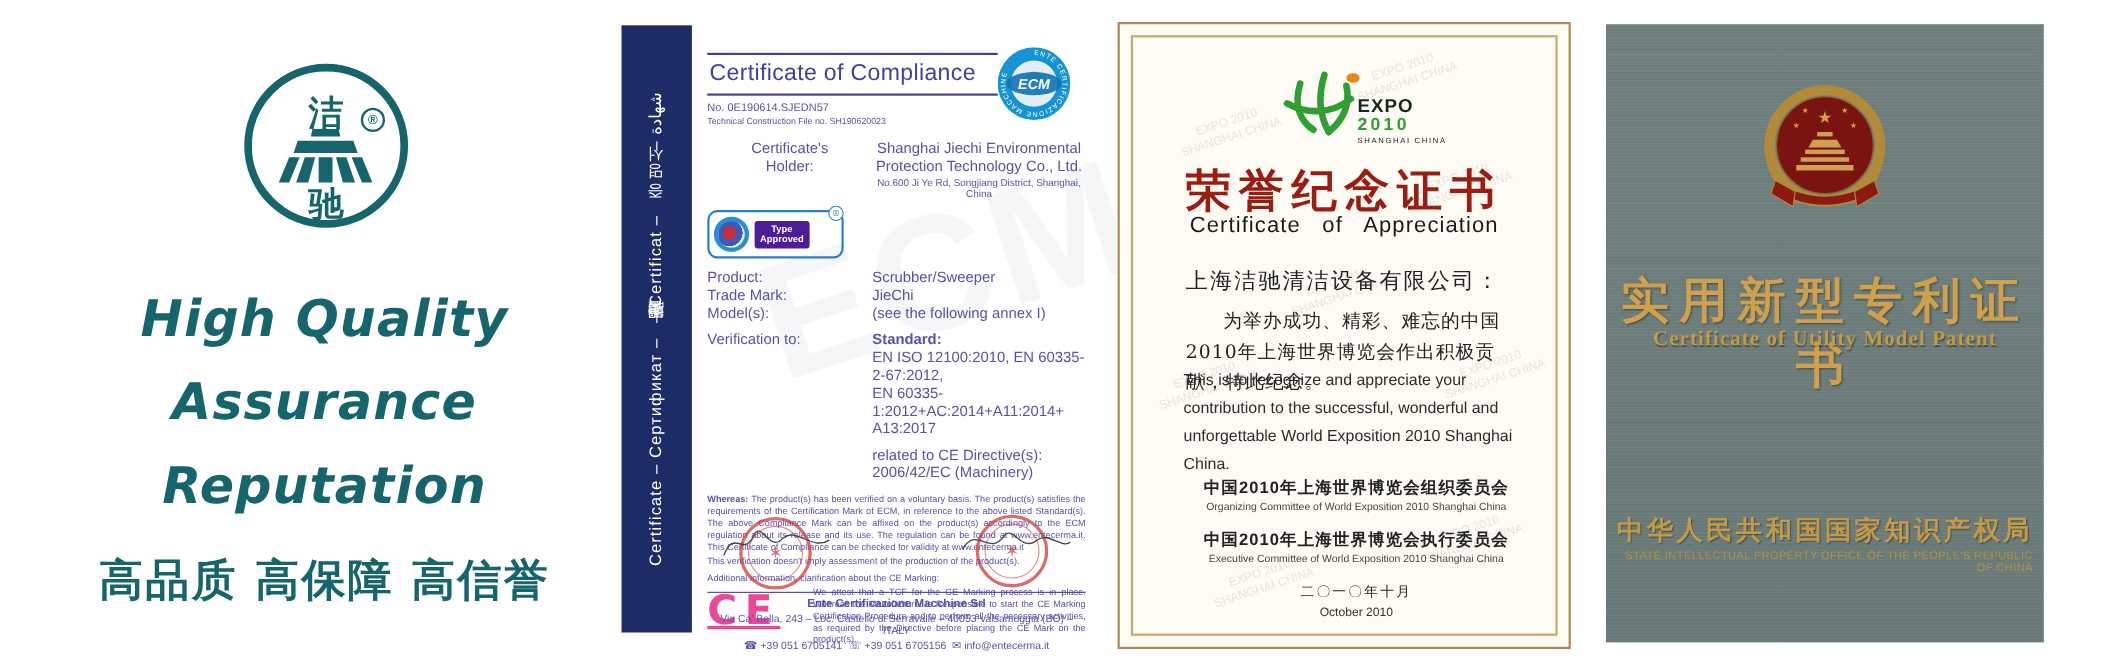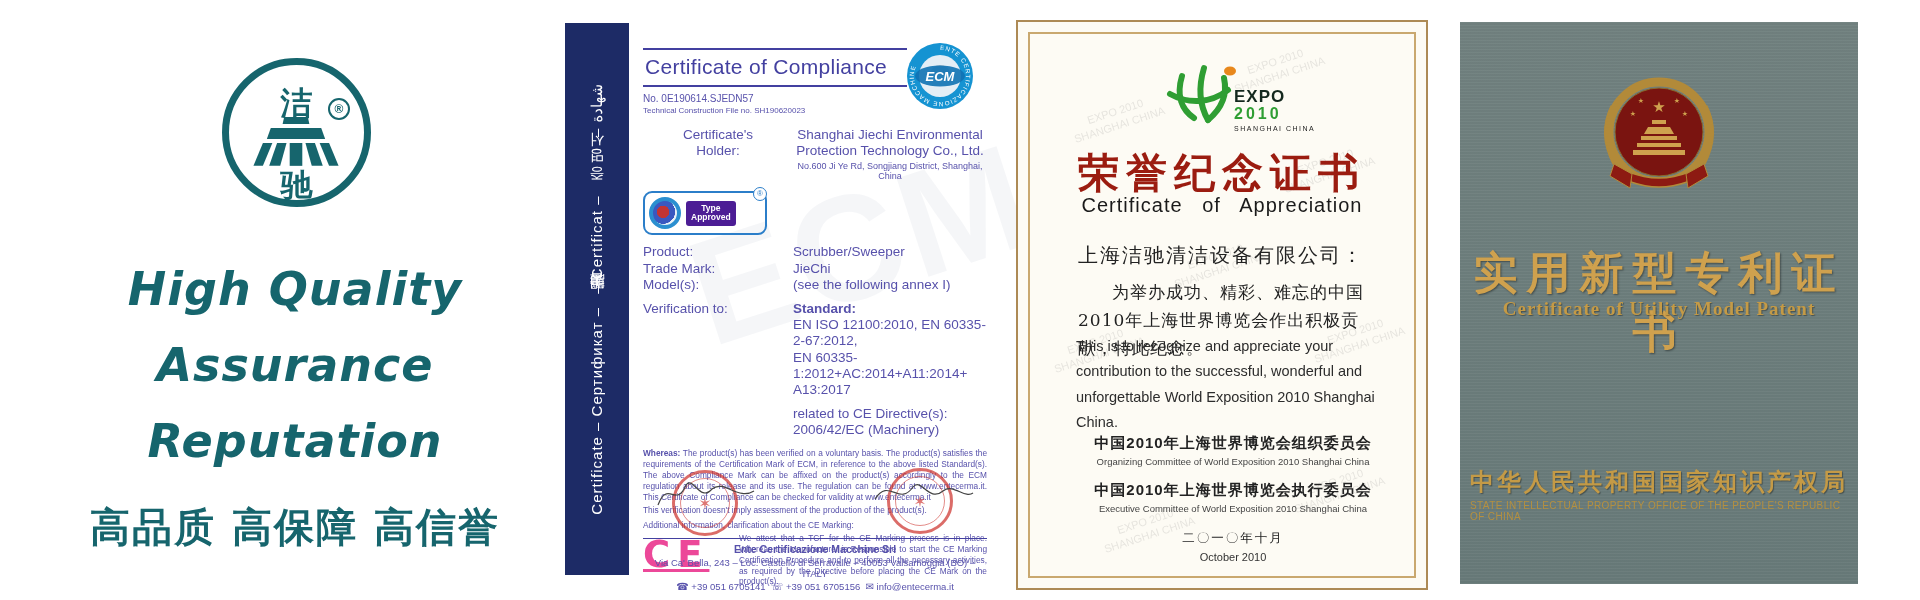--- a/index.html
+++ b/index.html
@@ -105,21 +105,21 @@
          linear-gradient(#71817f,#687a79);color:#cfa14e;}
   .emblem{left:124px;top:50px;}
   .cert3-title{left:0;right:0;top:222px;text-align:center;font-size:44px;font-weight:900;
                letter-spacing:9px;color:#cfa14e;text-shadow:1px 1px 2px rgba(0,0,0,0.4);
                font-family:"DejaVu Serif",serif;}
   .cert3-subtitle{left:0;right:0;top:276px;text-align:center;font-size:19px;font-weight:bold;
                   color:#c49a46;letter-spacing:1px;font-family:"Liberation Serif",serif;
                   text-shadow:1px 1px 1px rgba(0,0,0,0.35);}
   .cert3-office{left:0;right:0;top:444px;text-align:center;font-size:24px;font-weight:bold;
                 letter-spacing:3px;color:#c49a46;text-shadow:1px 1px 1px rgba(0,0,0,0.35);}
-  .cert3-office-en{left:10px;right:10px;top:478px;text-align:left;font-size:10px;
+  .cert3-office-en{left:10px;right:10px;top:478px;text-align:right;font-size:10px;
                    letter-spacing:0.4px;color:#b59040;}
 </style>
 </head>
 <body>
 
 <div class="abs brand">
   <div class="abs logo-circle">
     <div class="abs logo-top-char">洁</div>
     <div class="abs logo-reg">®</div>
     <svg class="abs logo-machine" width="120" height="52" viewBox="0 0 120 66">

